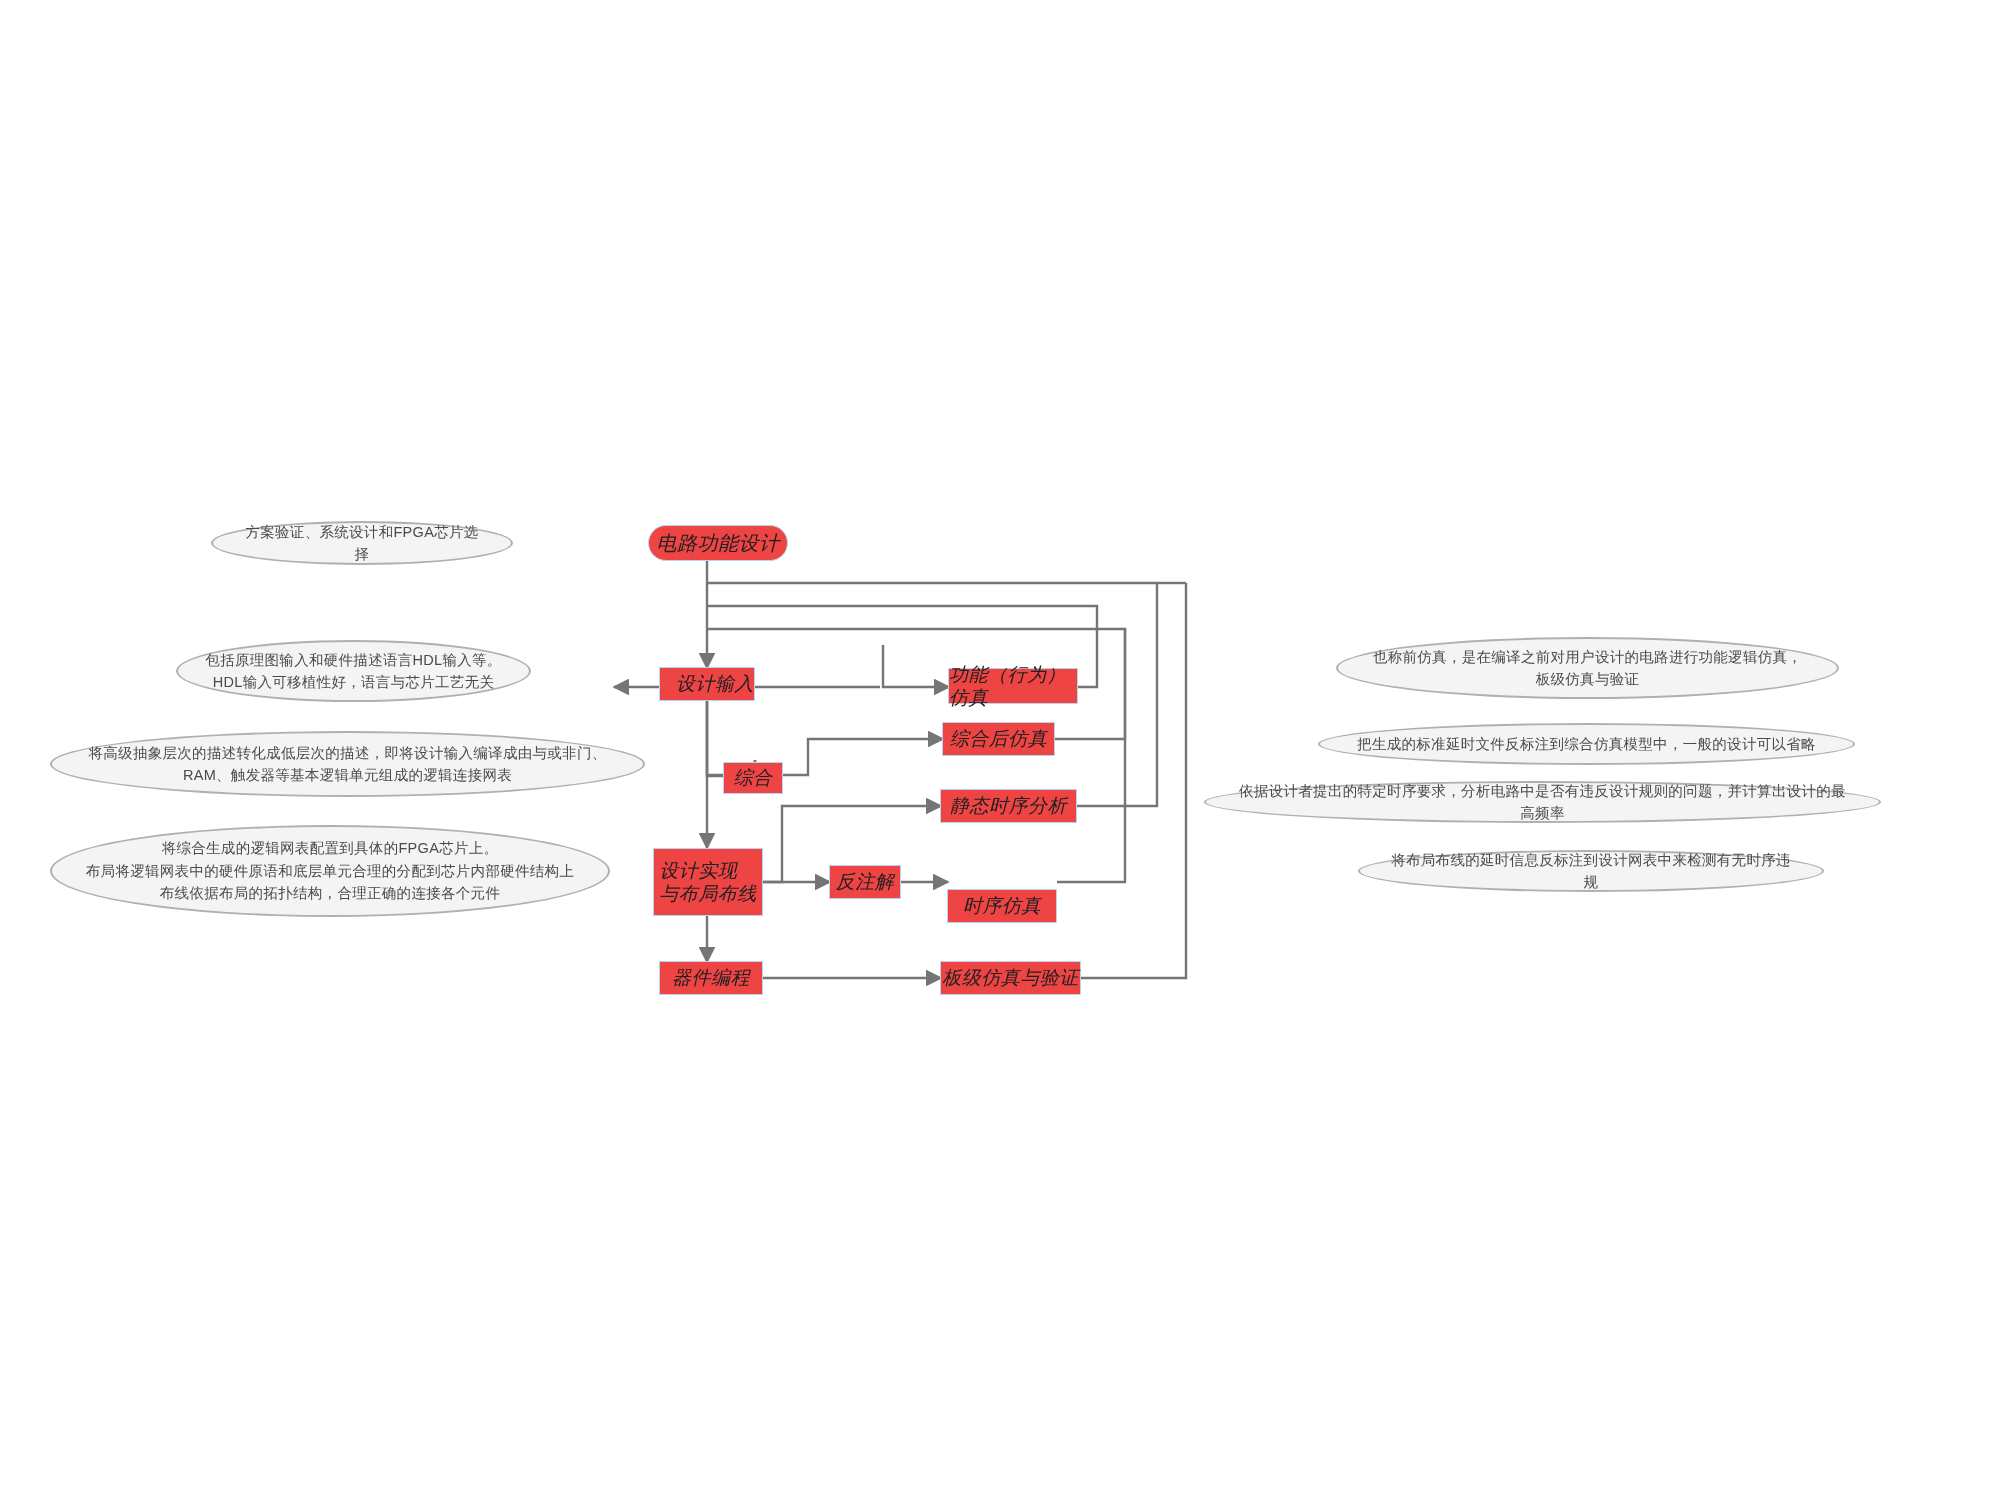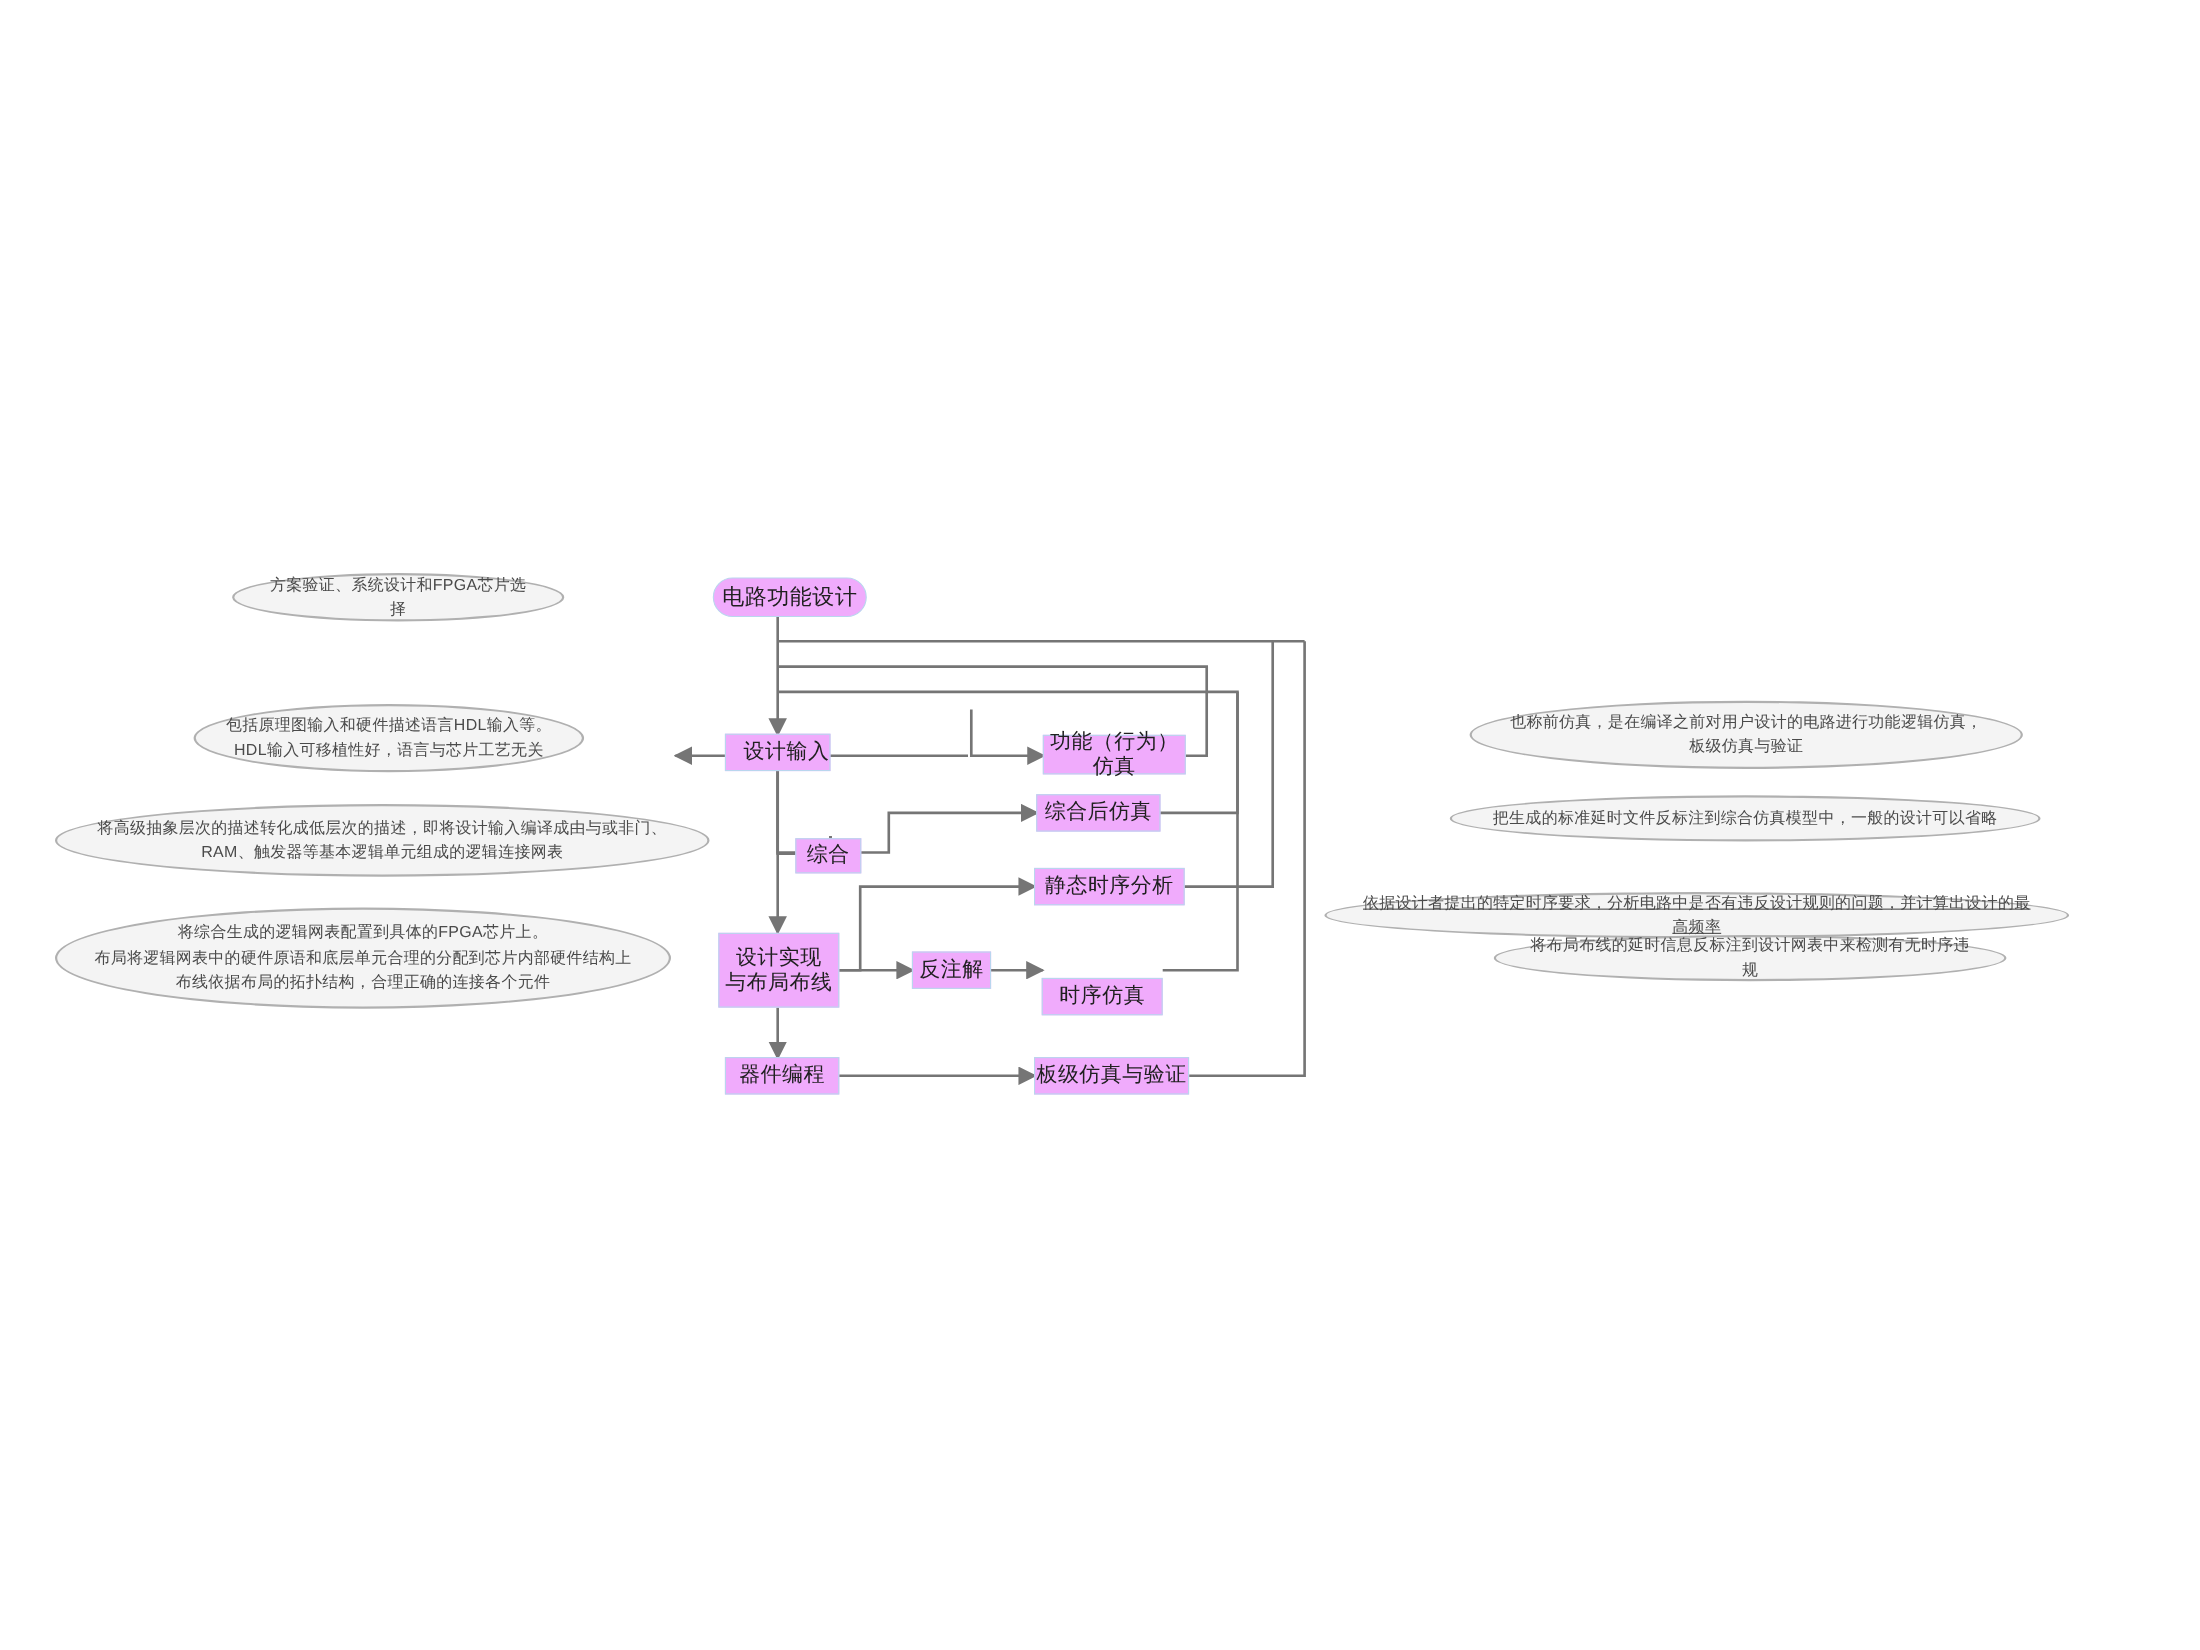--- a/index.html
+++ b/index.html
@@ -4,30 +4,31 @@
 <style>
   html,body{margin:0;padding:0;background:#ffffff;}
   body{width:2000px;height:1500px;position:relative;overflow:hidden;
        font-family:"Liberation Sans","DejaVu Sans",sans-serif;}
   #canvas{position:absolute;left:0;top:0;width:2000px;height:1500px;}
   svg#wires{position:absolute;left:0;top:0;width:2000px;height:1500px;}
 
   
   .node{
     position:absolute;
-    background:#f0abfc;
+    background:#ef4444;
     border:1px solid #b9d6ee;
     box-sizing:border-box;
     display:flex;align-items:center;justify-content:center;
-    text-align:center;
+    text-align:left;
     color:#202020;
     font-size:19px;
     line-height:1.22;
     white-space:pre-line;
     letter-spacing:0.5px;
+    font-style:italic;
   }
   .node.rounded{
     border-radius:22px;
     font-size:20px;
   }
 
   
   .note{
     position:absolute;
     background:#f4f4f4;
@@ -161,21 +162,21 @@
 
   <div class="note" style="left:1336px;top:637px;width:503px;height:62px;">
     <span>也称前仿真，是在编译之前对用户设计的电路进行功能逻辑仿真，
 板级仿真与验证</span>
   </div>
 
   <div class="note" style="left:1318px;top:723px;width:537px;height:42px;">
     <span>把生成的标准延时文件反标注到综合仿真模型中，一般的设计可以省略</span>
   </div>
 
-  <div class="note" style="left:1204px;top:811px;width:677px;height:42px;text-decoration:underline;">
+  <div class="note" style="left:1204px;top:781px;width:677px;height:42px;">
     <span>依据设计者提出的特定时序要求，分析电路中是否有违反设计规则的问题，并计算出设计的最高频率</span>
   </div>
 
   <div class="note" style="left:1358px;top:850px;width:466px;height:42px;">
     <span>将布局布线的延时信息反标注到设计网表中来检测有无时序违规</span>
   </div>
 
 </div>
 
 </body></html>

